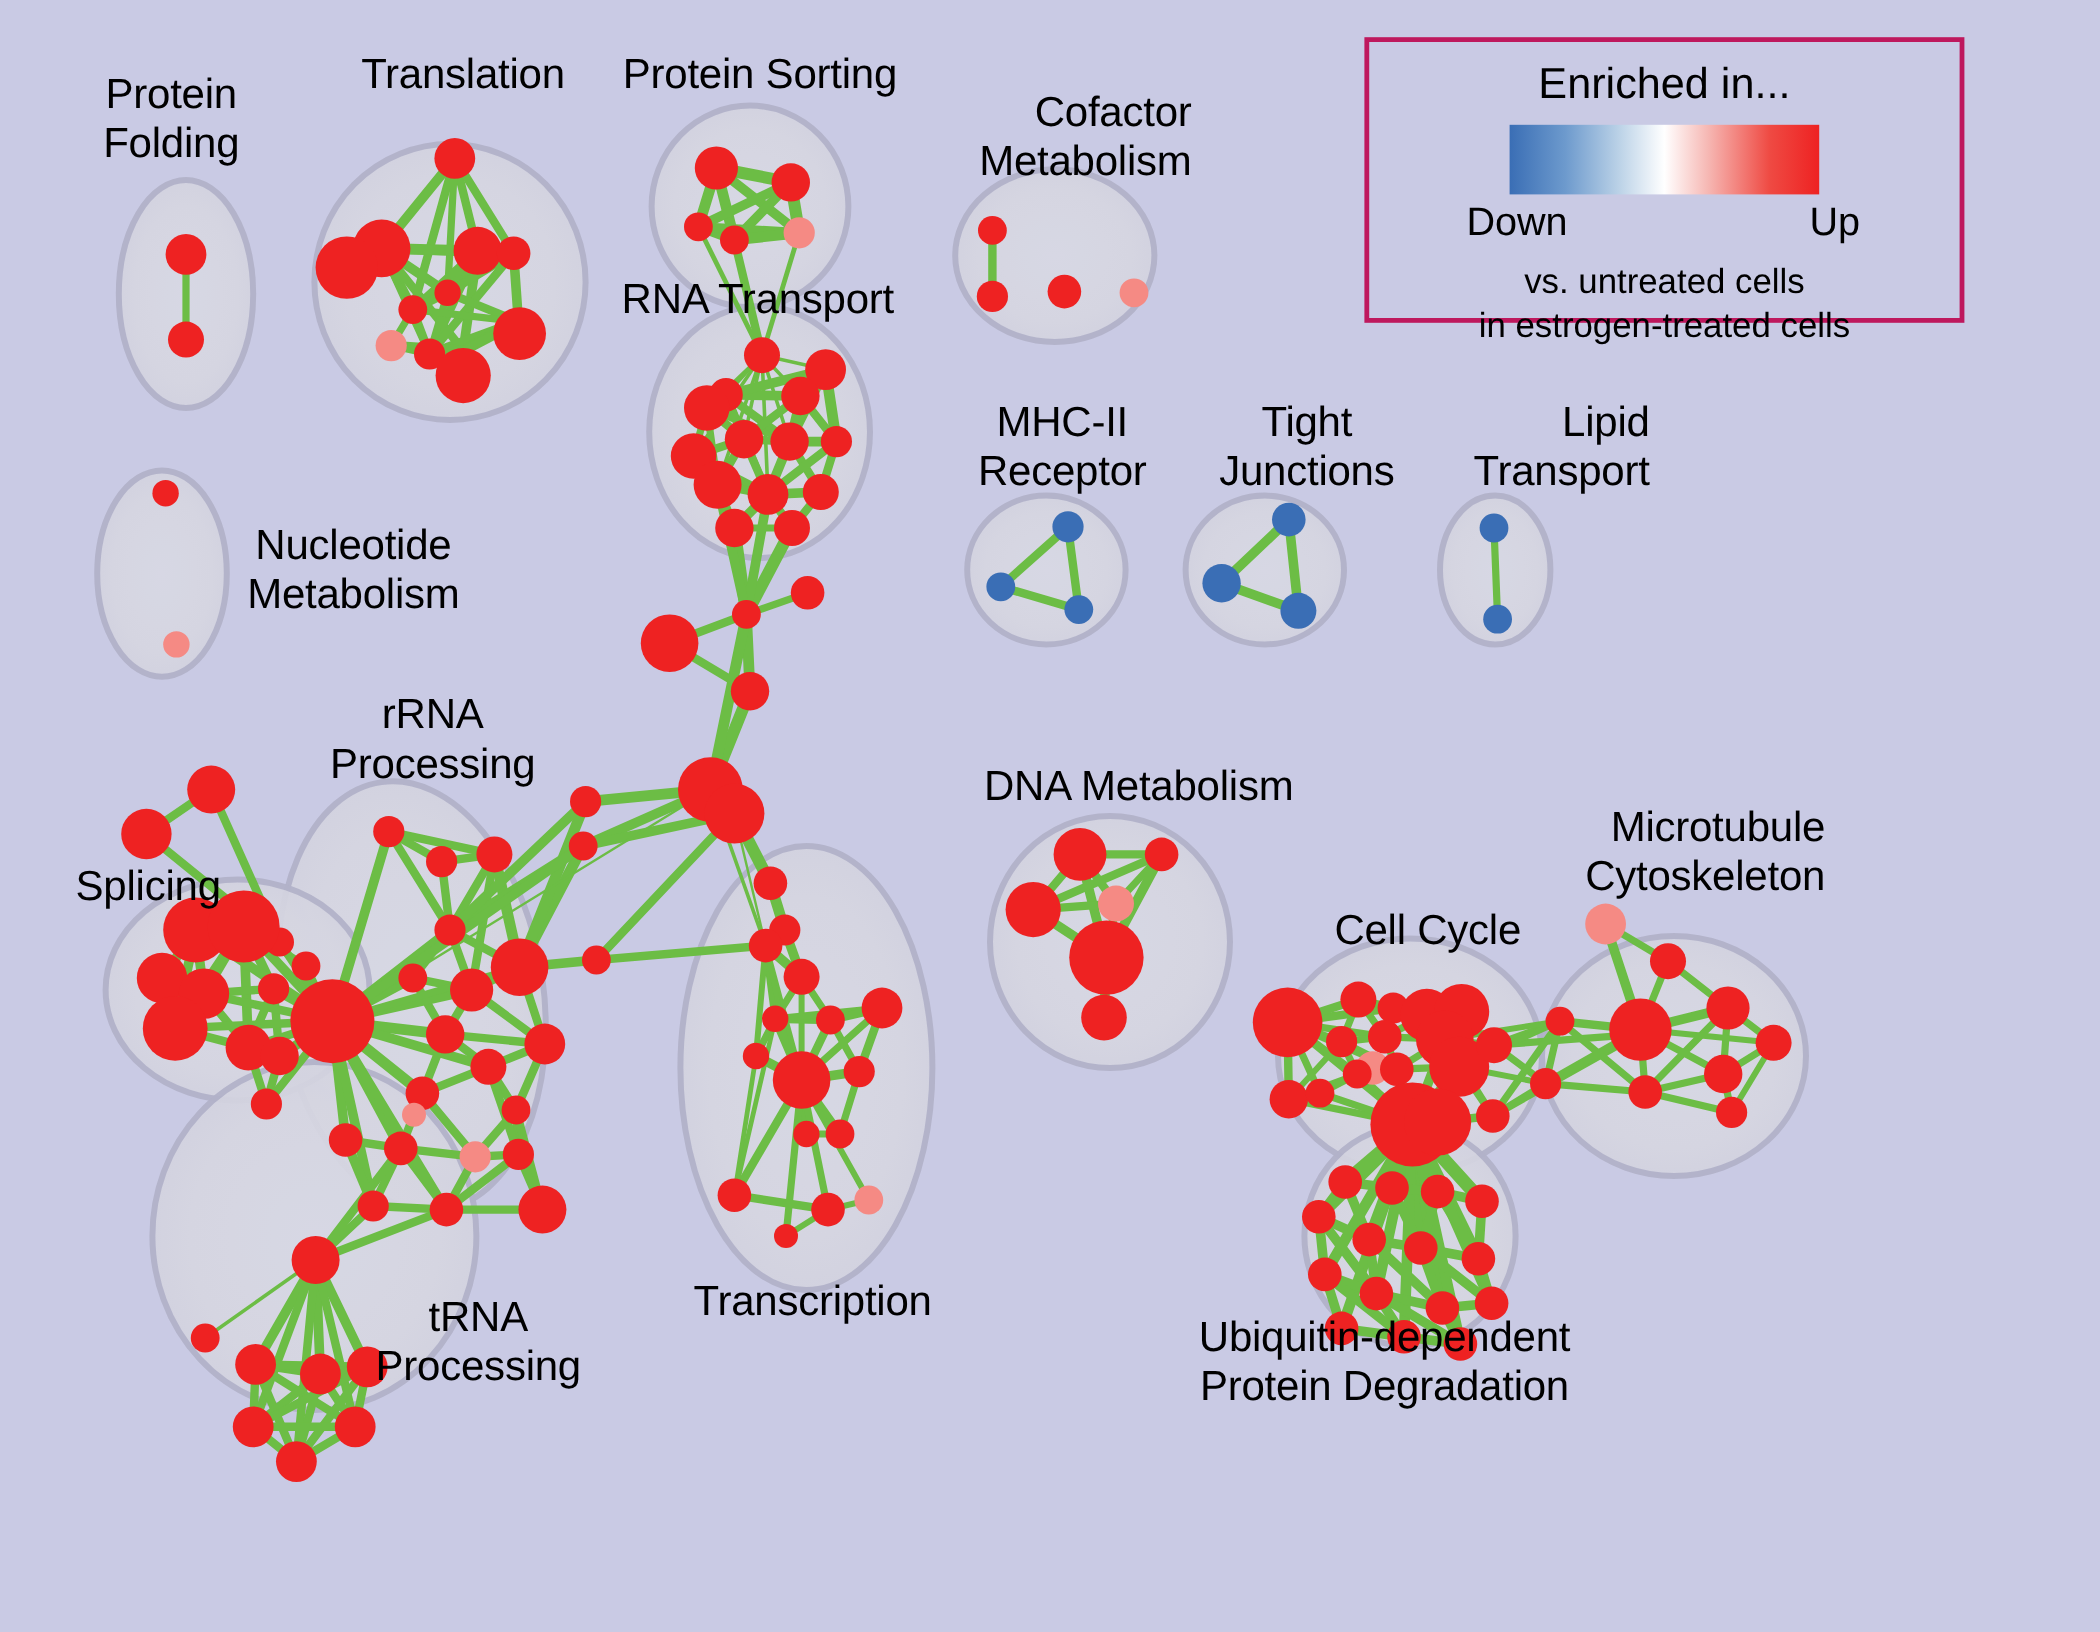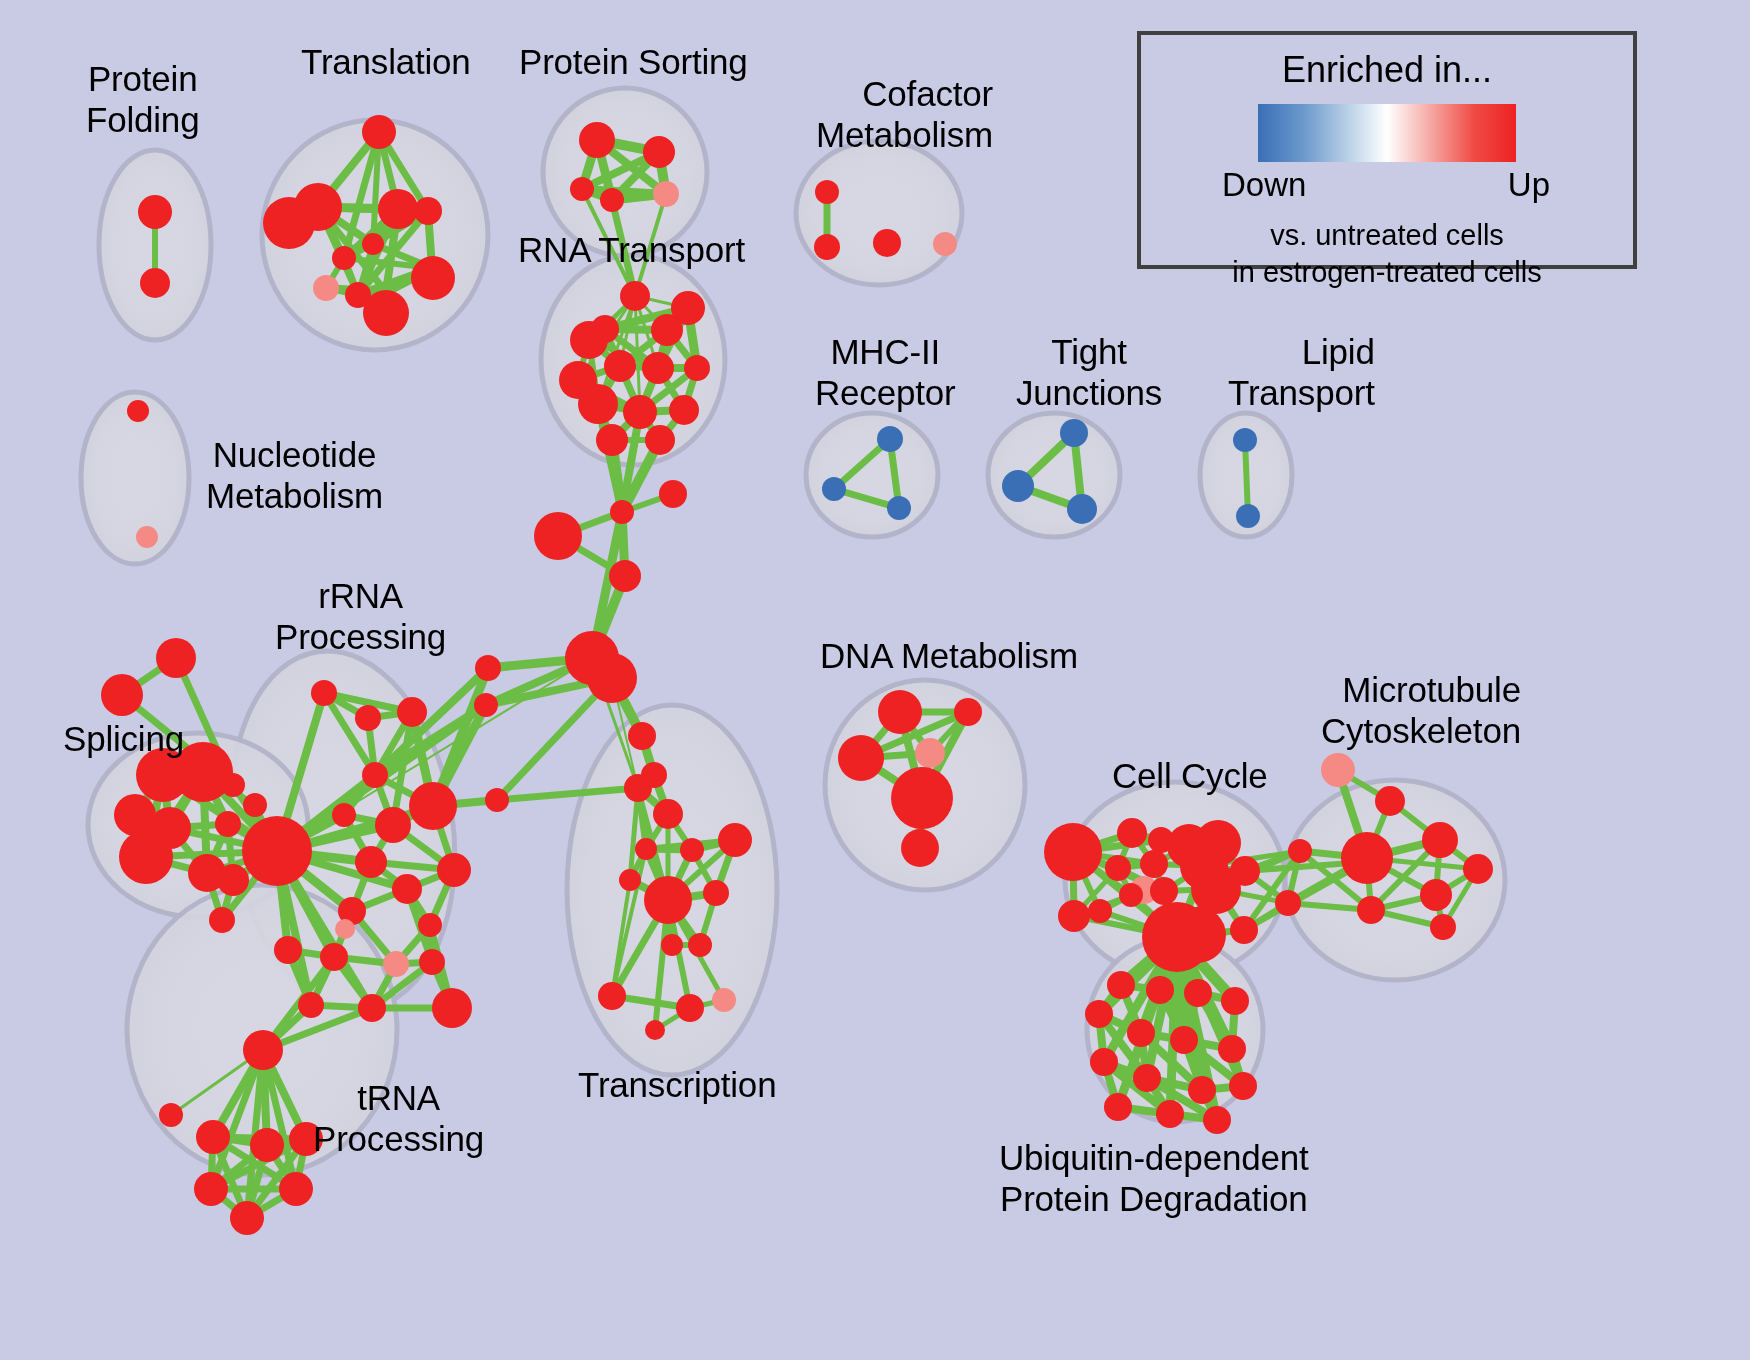--- a/index.html
+++ b/index.html
@@ -20,21 +20,21 @@
     font-weight:400;
     white-space:pre;
     letter-spacing:-0.2px;
     text-align:center;
   }
   #legend{
     position:absolute;
     left:1137px;top:31px;
     width:500px;height:238px;
     background:#c9cae4;
-    border:4px solid #404040;
+    border:4px solid #be185d;
     box-sizing:border-box;
   }
   #legend .lg-title{
     text-align:center;font-size:36px;margin-top:14px;color:#000;
     font-family:"Liberation Sans", sans-serif;
   }
   #legend .bar{
     margin:13px auto 0 auto;width:258px;height:58px;
     background:linear-gradient(to right,#3a6eb5 0%,#6d9acd 18%,#bed4e8 36%,#ffffff 50%,#f6b8b4 64%,#ef4a43 84%,#ee2222 100%);
   }
@@ -734,21 +734,21 @@
   <div class="cl-label" style="left:815px;top:331px;text-align:center;">MHC-II<br>Receptor</div>
   <div class="cl-label" style="left:1016px;top:331px;text-align:center;">Tight<br>Junctions</div>
   <div class="cl-label" style="left:1196px;top:331px;text-align:right;margin-left:32px;">Lipid<br>Transport</div>
   <div class="cl-label" style="left:275px;top:575px;text-align:center;">rRNA<br>Processing</div>
   <div class="cl-label" style="left:63px;top:718px;">Splicing</div>
   <div class="cl-label" style="left:820px;top:635px;">DNA Metabolism</div>
   <div class="cl-label" style="left:1321px;top:669px;text-align:right;">Microtubule<br>Cytoskeleton</div>
   <div class="cl-label" style="left:1112px;top:755px;">Cell Cycle</div>
   <div class="cl-label" style="left:578px;top:1064px;">Transcription</div>
   <div class="cl-label" style="left:313px;top:1077px;text-align:center;">tRNA<br>Processing</div>
-  <div class="cl-label" style="left:999px;top:1094px;text-align:center;margin-top:43px;">Ubiquitin-dependent<br>Protein Degradation</div>
+  <div class="cl-label" style="left:999px;top:1094px;text-align:center;">Ubiquitin-dependent<br>Protein Degradation</div>
 
   <div id="legend">
     <div class="lg-title">Enriched in...</div>
     <div class="bar"></div>
     <div class="ends">
       <span class="dn">Down</span>
       <span class="up">Up</span>
     </div>
     <div class="sub">vs. untreated cells</div>
     <div class="sub">in estrogen-treated cells</div>

